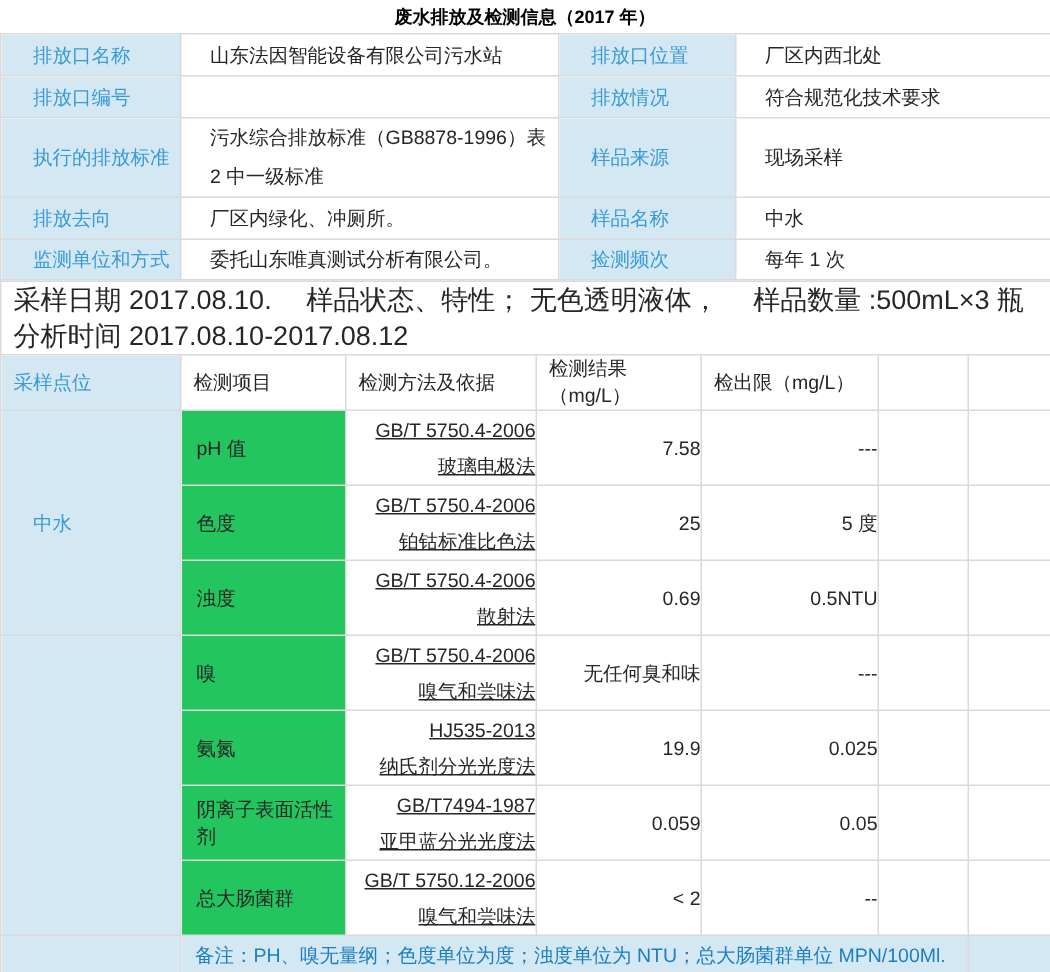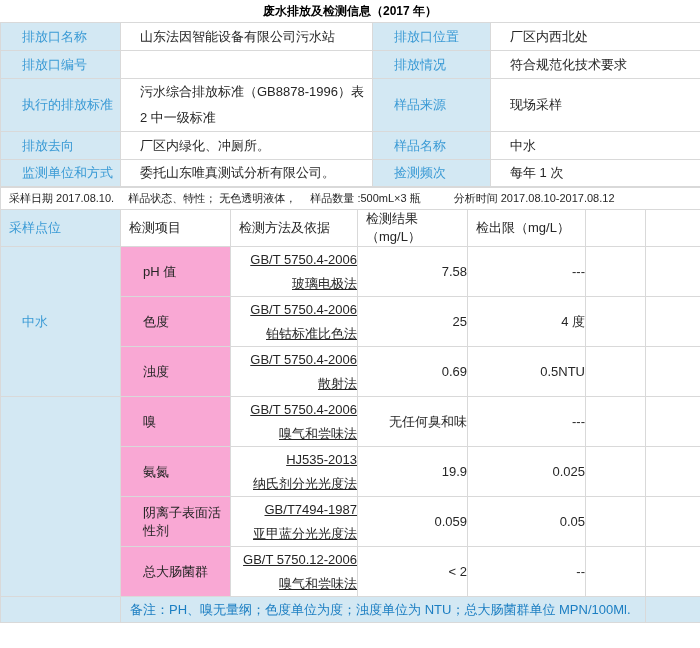--- a/index.html
+++ b/index.html
@@ -15,26 +15,26 @@
   .page{position:relative;width:700px;height:648px;background:var(--page-bg);overflow:hidden;}
   .title{height:22px;line-height:22px;text-align:center;font-size:12px;font-weight:bold;color:#000;}
   table{border-collapse:collapse;table-layout:fixed;width:700px;}
   td{border:1px solid var(--border);font-size:13px;color:var(--body-text);overflow:hidden;}
   td.lbl{background:var(--label-bg);color:var(--label-text);padding-left:21px;}
   td.val{background:#fff;padding-left:19px;line-height:26px;}
   .info tr{height:28px;}
   .info tr.tall{height:52px;}
   .info tr.last{height:26px;}
   .detail tr.sample-row{height:22px;}
-  .detail tr.sample-row td{border-left:1px solid var(--border);border-right:1px solid var(--border);background:#fff;padding-left:8px;font-size:11px;}
+  .detail tr.sample-row td{border-left:1px solid var(--border);border-right:1px solid var(--border);background:#fff;padding-left:8px;font-size:18px;}
   .detail tr.head-row{height:26px;}
   .detail tr.head-row td{background:#fff;padding-left:8px;}
   .detail tr.head-row td.lbl{background:var(--label-bg);}
   .detail tr.body-row{height:50px;}
-  .detail td.item{padding-left:22px;background:#f9a8d4;}
+  .detail td.item{padding-left:10px;background:#22c55e;}
   .detail td.center{text-align:right;background:#fff;}
   .detail td.method div{line-height:24px;text-align:right;text-decoration:underline;}
   .detail td.point{vertical-align:middle;}
   .detail tr.note-row{height:26px;}
   .detail td.note{background:var(--label-bg);color:var(--note-text);padding-left:9px;font-size:13px;}
 </style>
 </head>
 <body>
 
 <div class="page">
@@ -116,21 +116,21 @@
       <td class="center"></td>
       <td class="center"></td>
     </tr>
     <tr class="body-row">
       <td class="item">色度</td>
       <td class="method">
         <div>GB/T 5750.4-2006</div>
         <div>铂钴标准比色法</div>
       </td>
       <td class="center">25</td>
-      <td class="center">4 度</td>
+      <td class="center">5 度</td>
       <td class="center"></td>
       <td class="center"></td>
     </tr>
     <tr class="body-row">
       <td class="item">浊度</td>
       <td class="method">
         <div>GB/T 5750.4-2006</div>
         <div>散射法</div>
       </td>
       <td class="center">0.69</td>

